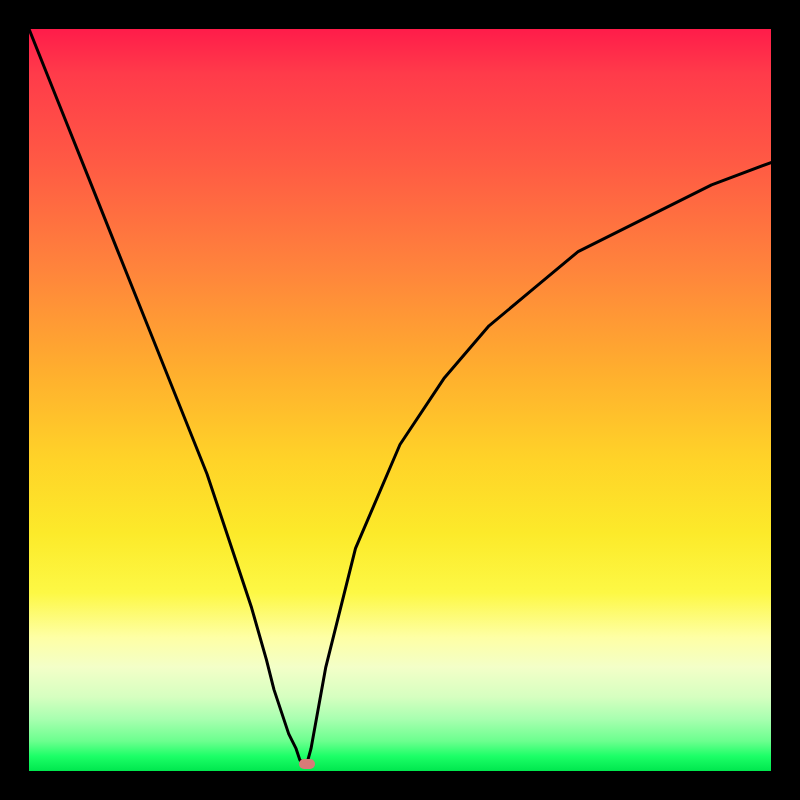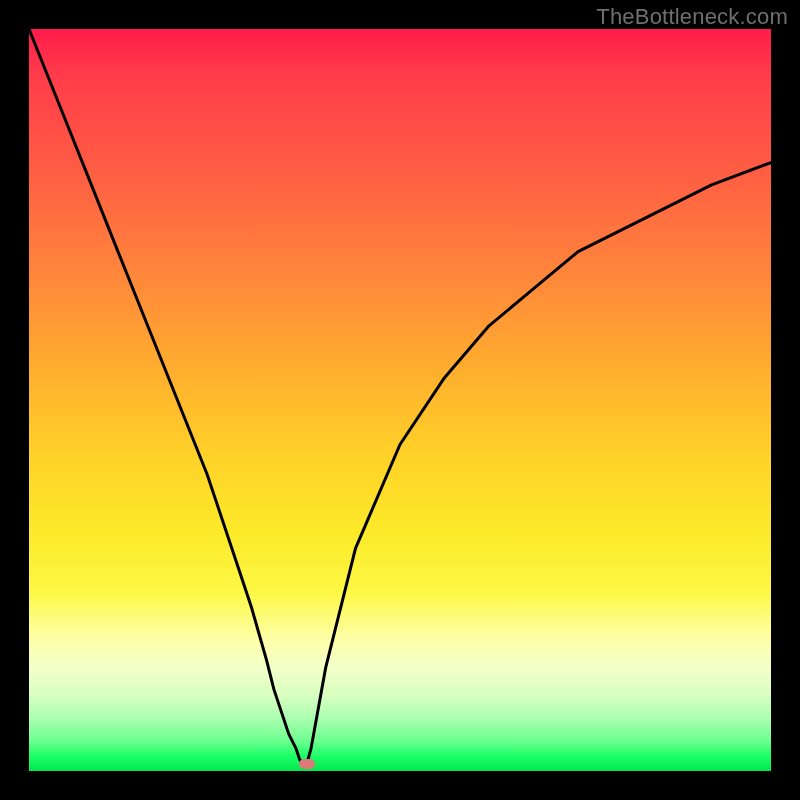--- a/index.html
+++ b/index.html
@@ -78,14 +78,13 @@
 
   <div class="plot">
 
     <svg class="curve" viewBox="0 0 742 742" preserveAspectRatio="none">
       <path d="M0.0 0.0 L29.7 74.2 L59.4 148.4 L89.0 222.6 L118.7 296.8 L148.4 371.0 L178.1 445.2 L207.8 534.2 L222.6 578.8 L237.4 630.7 L244.9 660.4 L252.3 682.6 L259.7 704.9 L267.1 719.7 L270.8 730.9 L274.5 734.6 L278.3 733.1 L282.0 719.7 L296.8 638.1 L326.5 519.4 L371.0 415.5 L415.5 348.7 L460.0 296.8 L504.6 259.7 L549.1 222.6 L593.6 200.3 L638.1 178.1 L682.6 155.8 L742.0 133.6" fill="none" stroke="#000" stroke-width="3" stroke-linecap="round" stroke-linejoin="round"></path>
     </svg>
 
     <div class="marker" style="left: 278.25px; top: 734.58px;"></div>
   </div>
 
-  <div class="watermark">TheBottleneck.com</div>
 </div>
 
 </body></html>

